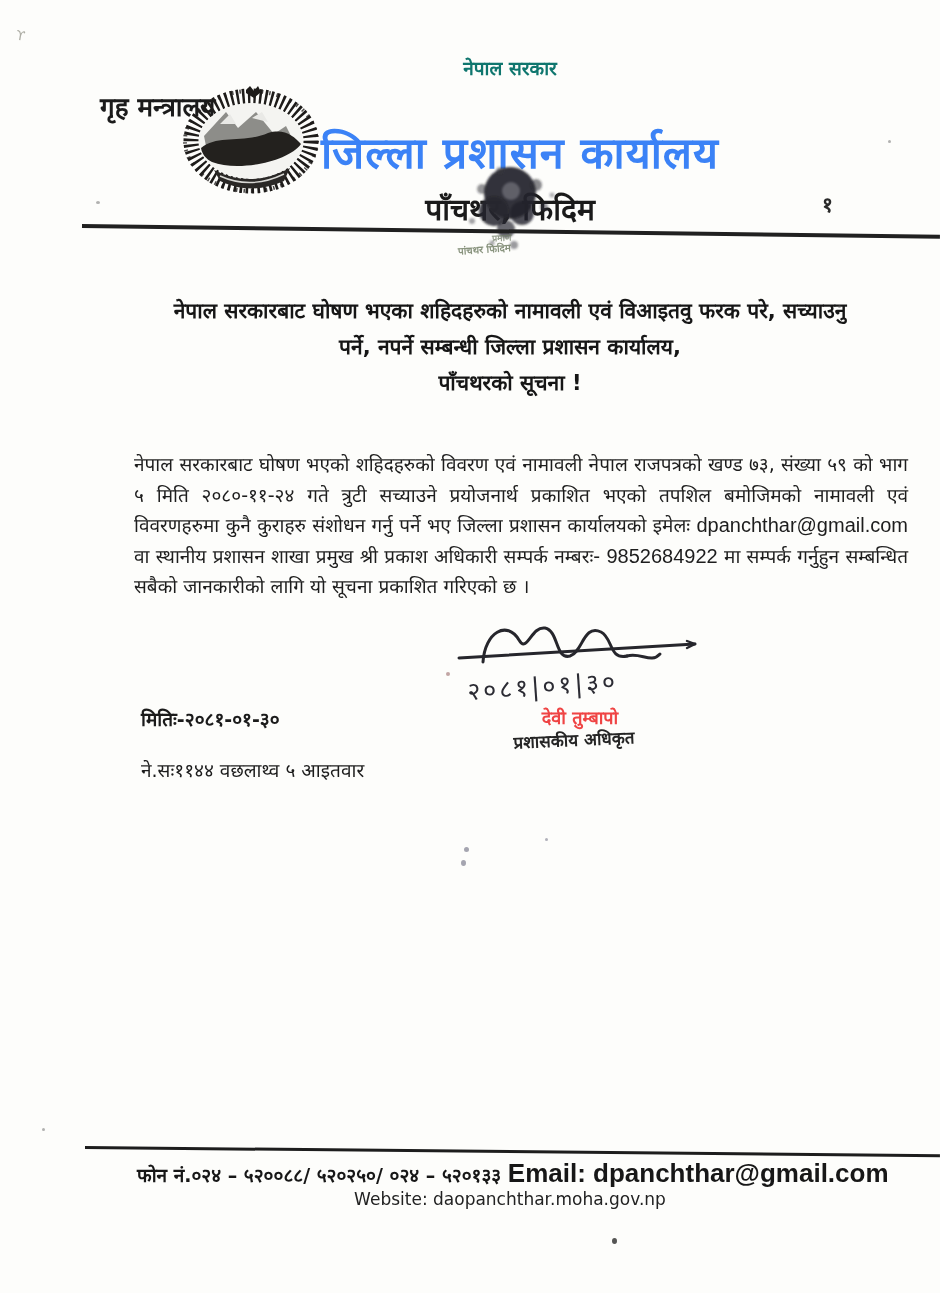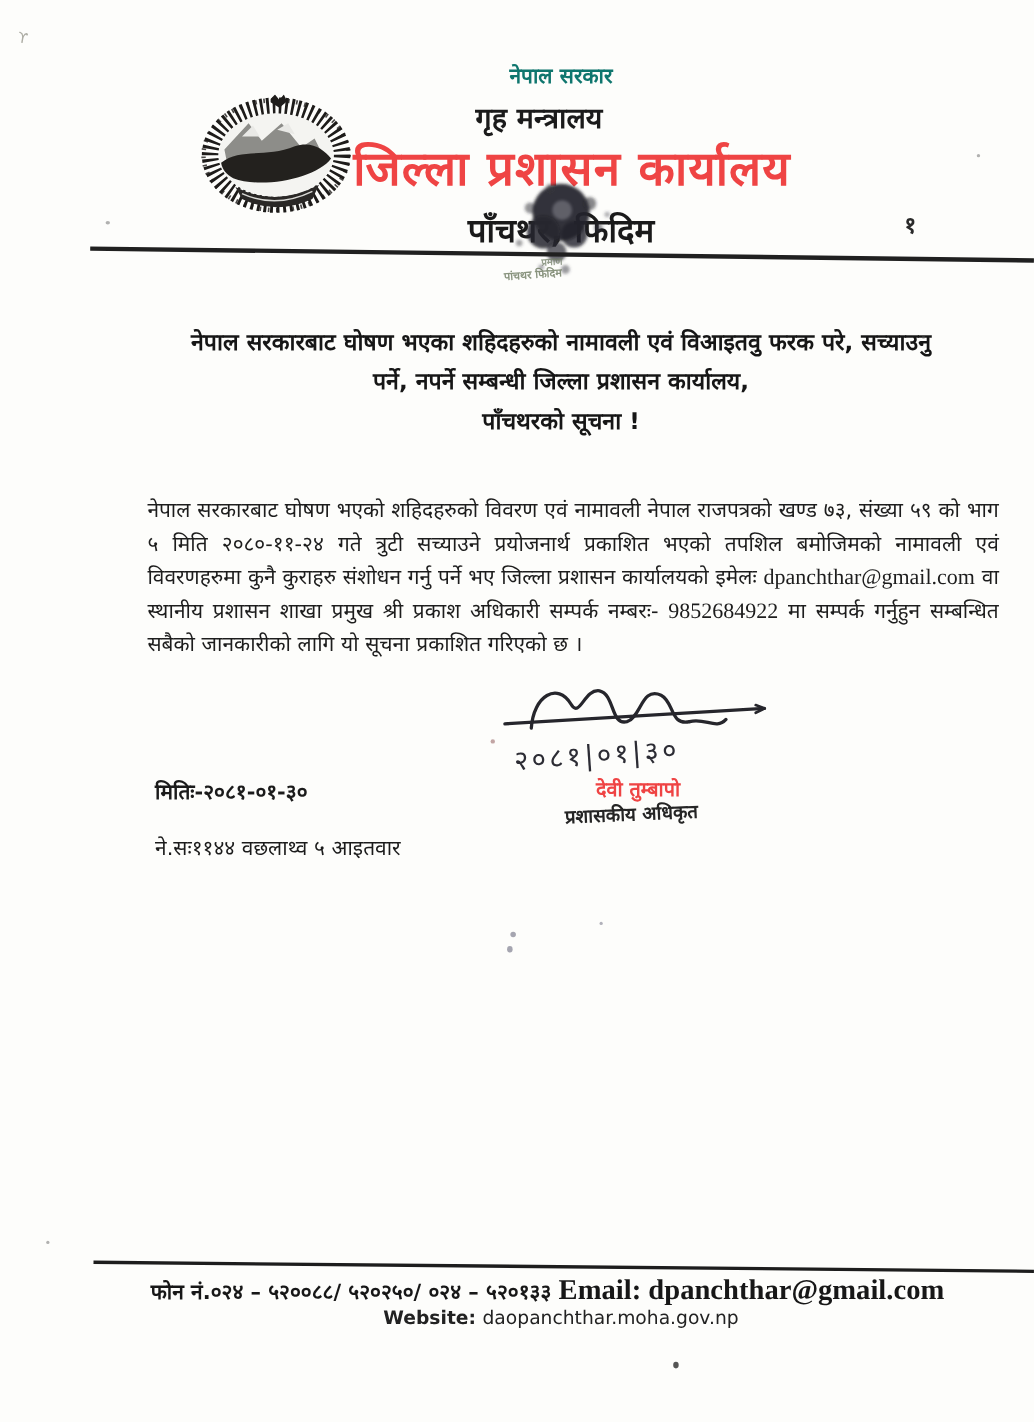--- a/index.html
+++ b/index.html
@@ -19,27 +19,26 @@
   .abs { position: absolute; }
 
   
   .hdr-gov {
     top: 55px; left: 120px; width: 780px;
     text-align: center;
     font-size: 19px; font-weight: 700; color: #0f766e;
   }
   .hdr-ministry {
     top: 88px; left: 100px; width: 780px;
-    text-align: center;
     font-size: 26px; font-weight: 700; color: #1b1b1b;
   }
   .hdr-office {
     top: 122px; left: 110px; width: 820px;
     text-align: center;
-    font-size: 43px; font-weight: 700; color: #ef4444;
+    font-size: 43px; font-weight: 700; color: #3b82f6;
     letter-spacing: 1px;
   }
   .hdr-location {
     top: 188px; left: 110px; width: 800px;
     text-align: center;
     font-size: 30px; font-weight: 700; color: #1a1a1a;
   }
   .emblem { top: 86px; left: 176px; }
 
   .hdr-rule {
@@ -76,21 +75,21 @@
     line-height: 36px;
   }
 
   
   .body-block {
     top: 449px; left: 134px; width: 774px;
     font-size: 19px; color: #1d1d1d;
     line-height: 30.5px;
     text-align: justify;
   }
-  .latin-serif { font-family: Liberation Serif, serif; font-size: 20px; }
+  .latin-serif { font-family: Liberation Sans, sans-serif; font-size: 20px; }
 
   
   .sig-block { top: 610px; left: 425px; width: 310px; text-align: center; }
   .sig-svg { position: absolute; top: 0; left: 30px; }
   .sig-date {
     position: absolute; top: 58px; left: 42px;
     font-size: 25px; color: #2c2c34;
     transform: rotate(-4deg);
     letter-spacing: 3px;
     font-weight: 400;
@@ -127,21 +126,21 @@
     top: 1158px; left: 137px; width: 780px;
     font-size: 19px; font-weight: 700; color: #171717;
     white-space: nowrap;
   }
   .ftr-phone .latin-serif { font-size: 26px; font-weight: 700; }
   .ftr-web {
     top: 1189px; left: 70px; width: 880px;
     text-align: center;
     font-size: 17px; color: #222;
   }
-  .ftr-web .web-label { font-weight: 700; }
+  .ftr-web .web-label { font-weight: 400; }
 
   
   .speck { position: absolute; border-radius: 50%; background: #555; opacity: .45; }
   .mark-tl {
     top: 28px; left: 16px;
     font-size: 13px; color: #9a9a90; opacity: .8;
     transform: rotate(10deg);
   }
 </style>
 </head>

